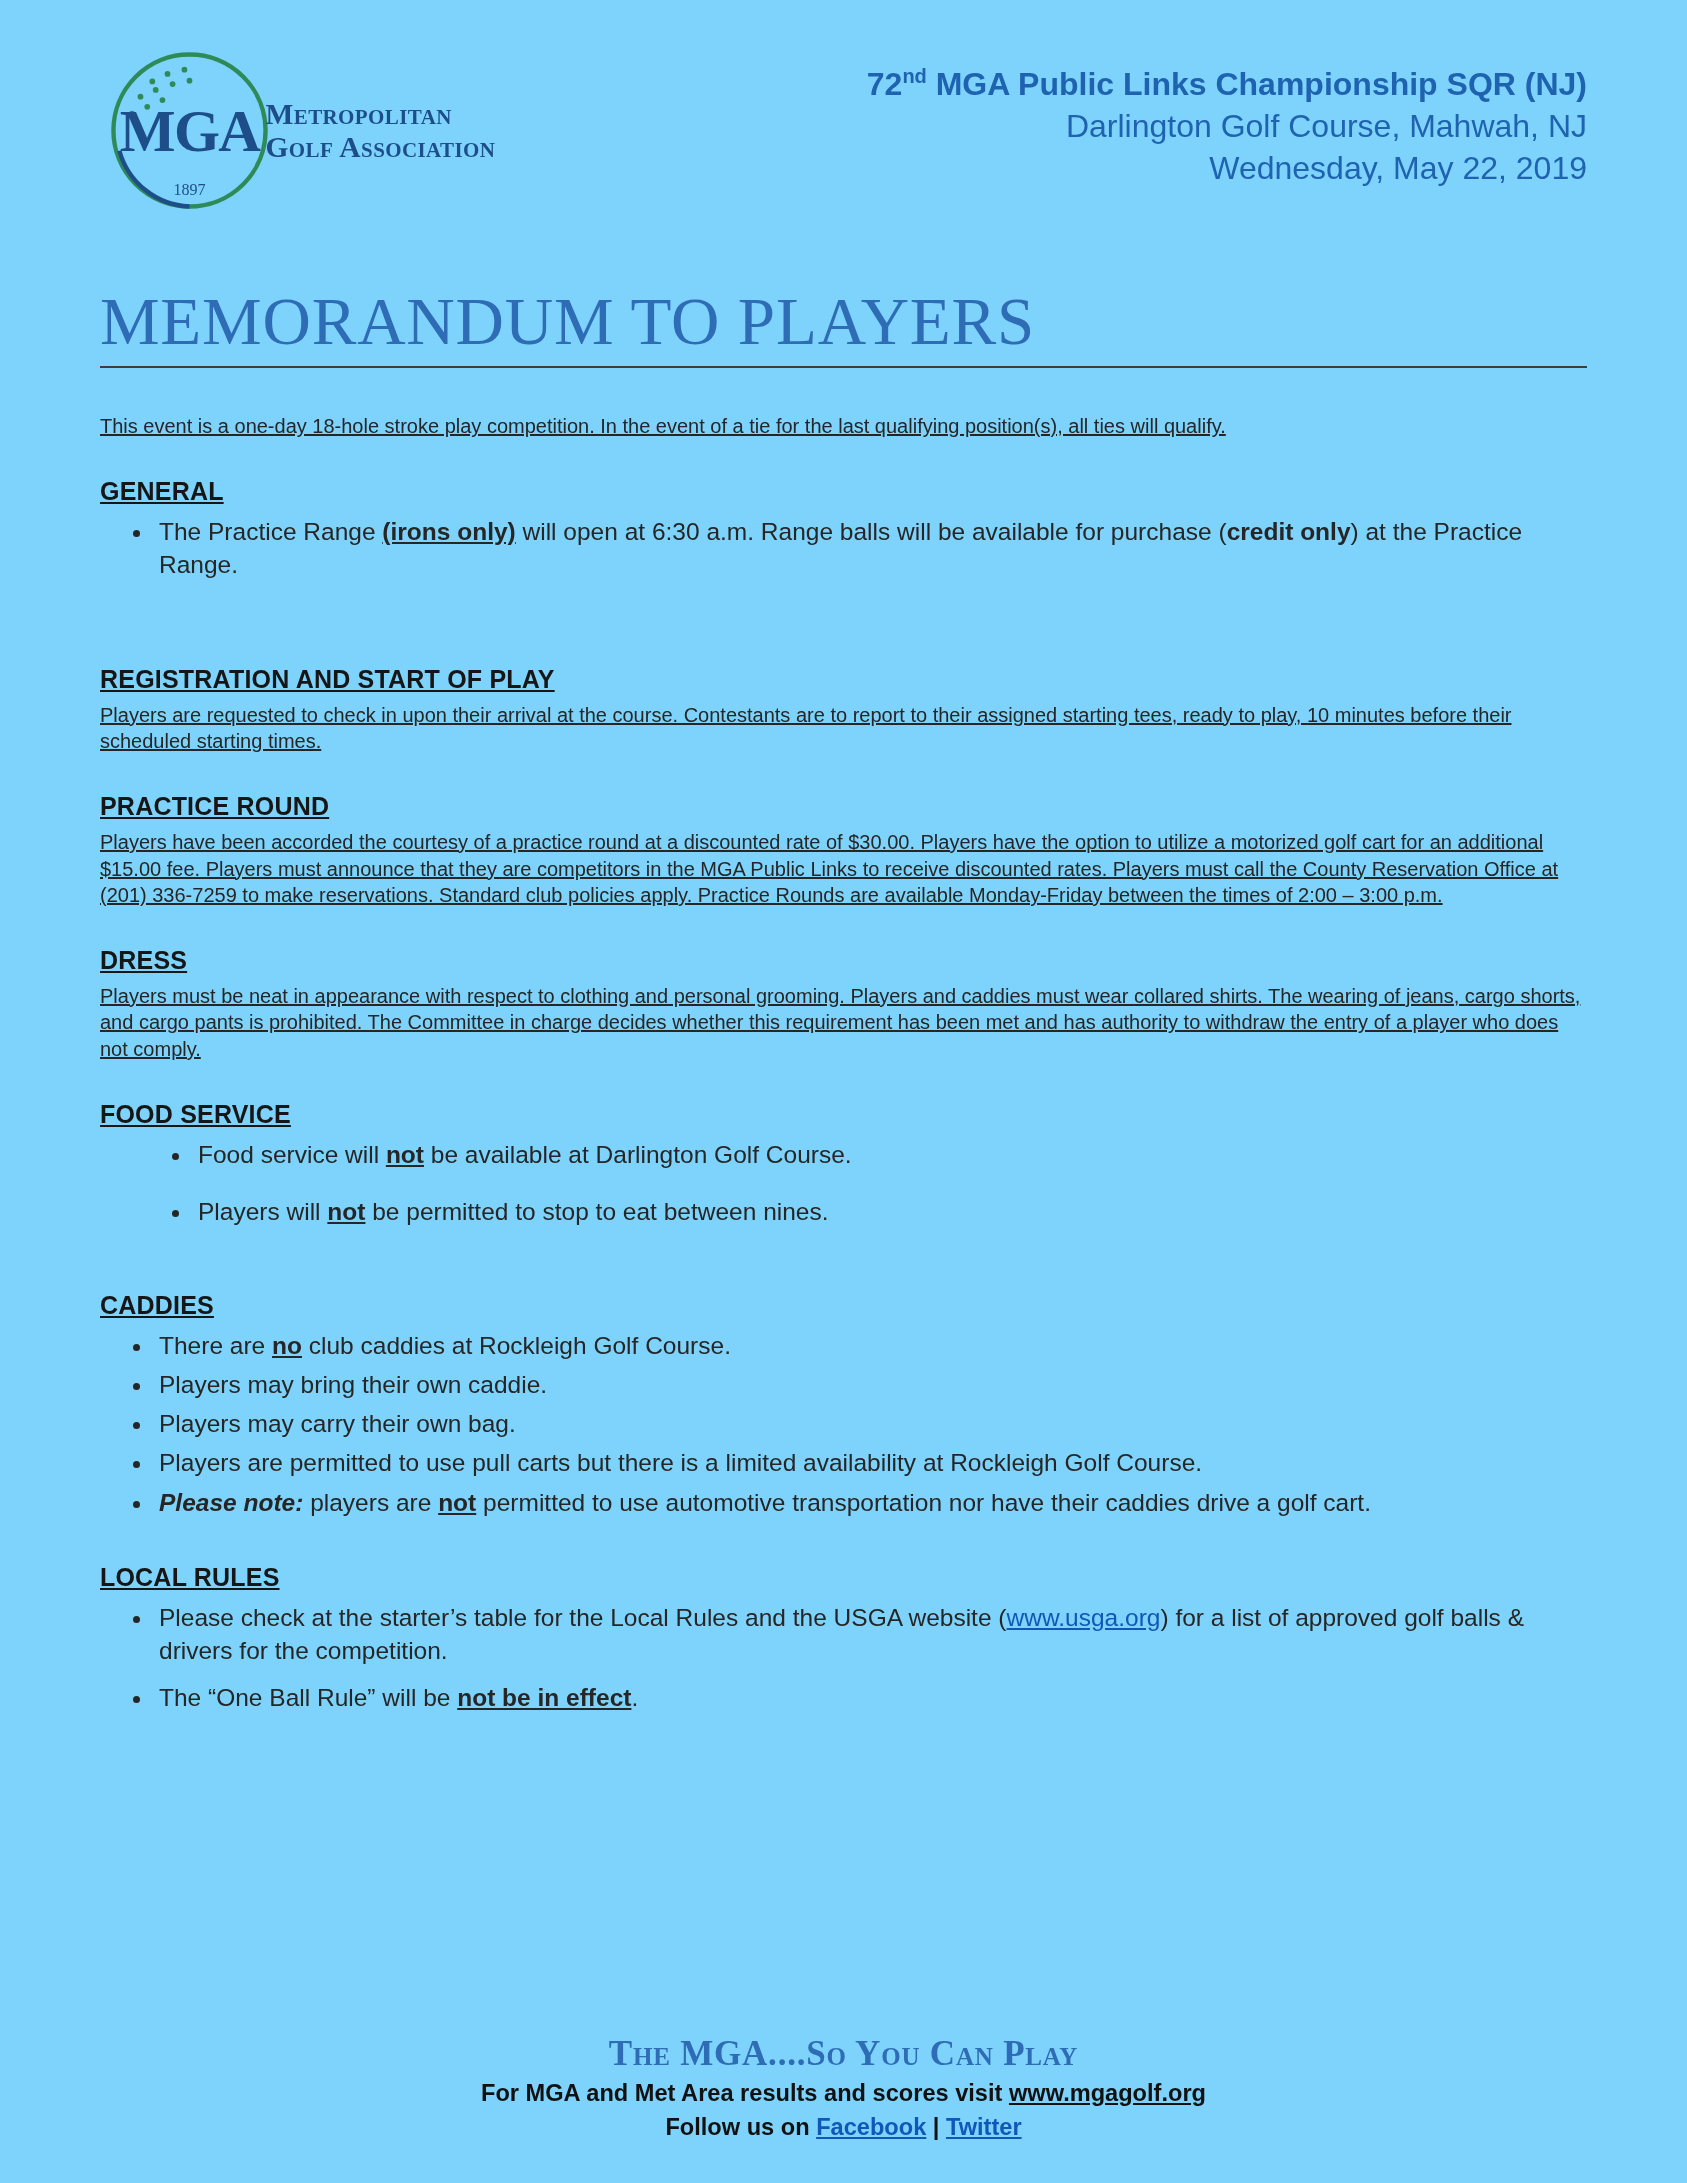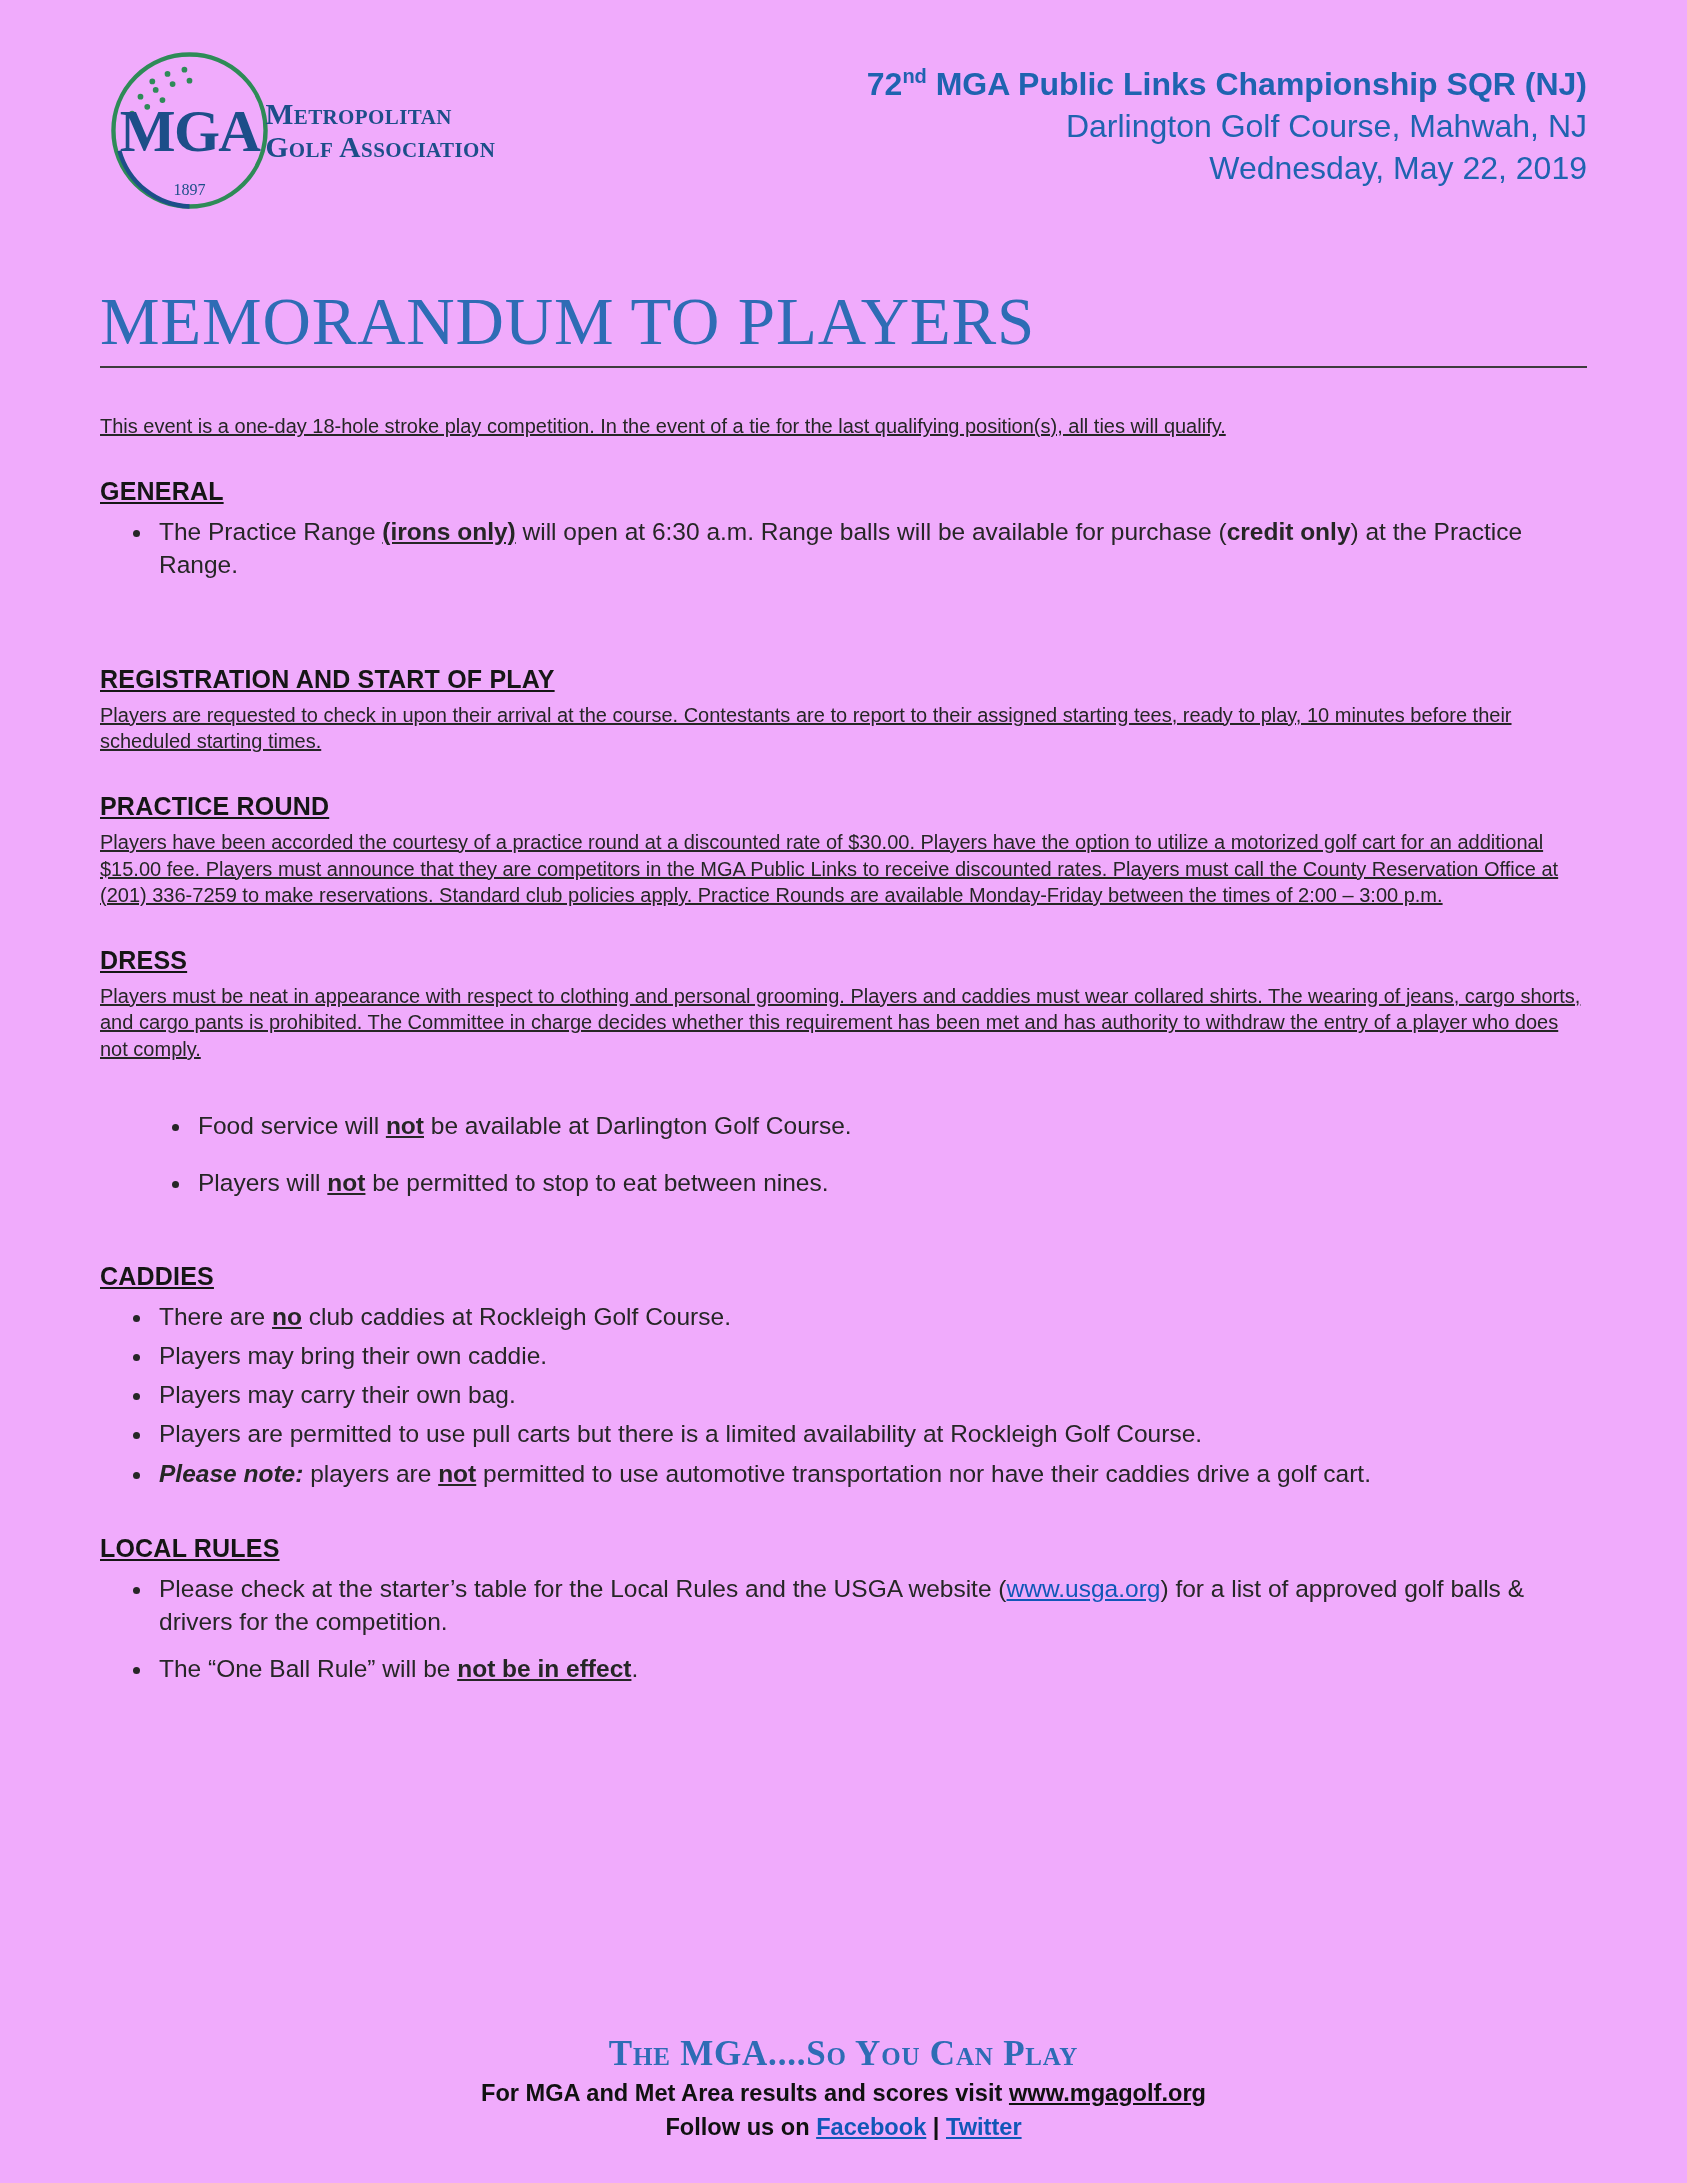--- a/index.html
+++ b/index.html
@@ -6,21 +6,21 @@
   html, body { background: #ffffff; }
   body {
     width: 1687px; height: 2183px;
     font-family: "Liberation Sans", sans-serif;
     color: #262626;
   }
   .page {
     width: 1687px; height: 2183px;
     padding: 46px 100px 25px 100px;
     display: flex; flex-direction: column;
-    overflow: hidden; background: #f0abfc;
+    overflow: hidden; background: #7dd3fc;
   }
 
   
   .header { display: flex; justify-content: space-between; align-items: flex-start; }
   .logo-wrap { display: flex; align-items: center; }
   .org {
     font-family: "Liberation Serif", serif;
     font-variant: small-caps;
     color: #1d4e89; font-size: 29.5px; font-weight: 600;
     line-height: 1.12; letter-spacing: 0.4px;
@@ -129,20 +129,21 @@
     <h2>PRACTICE ROUND</h2>
     <p class="body"><span>Players have been accorded the courtesy of a practice round at a discounted rate of $30.00. Players have the option to utilize a motorized golf cart for an additional $15.00 fee. Players must announce that they are competitors in the MGA Public Links to receive discounted rates. Players must call the County Reservation Office at (201) 336-7259 to make reservations. Standard club policies apply. Practice Rounds are available Monday-Friday between the times of 2:00 – 3:00 p.m.</span></p>
   </section>
 
   <section class="sec">
     <h2>DRESS</h2>
     <p class="body"><span>Players must be neat in appearance with respect to clothing and personal grooming. Players and caddies must wear collared shirts. The wearing of jeans, cargo shorts, and cargo pants is prohibited. The Committee in charge decides whether this requirement has been met and has authority to withdraw the entry of a player who does not comply.</span></p>
   </section>
 
   <section class="sec food">
+    <h2>FOOD SERVICE</h2>
     <ul>
         <li><span>Food service will </span><span class="b u">not</span><span> be available at Darlington Golf Course.</span></li>
         <li><span>Players will </span><span class="b u">not</span><span> be permitted to stop to eat between nines.</span></li>
       </ul>
   </section>
 
   <section class="sec">
     <h2>CADDIES</h2>
     <ul>
         <li><span>There are </span><span class="b u">no</span><span> club caddies at Rockleigh Golf Course.</span></li>

